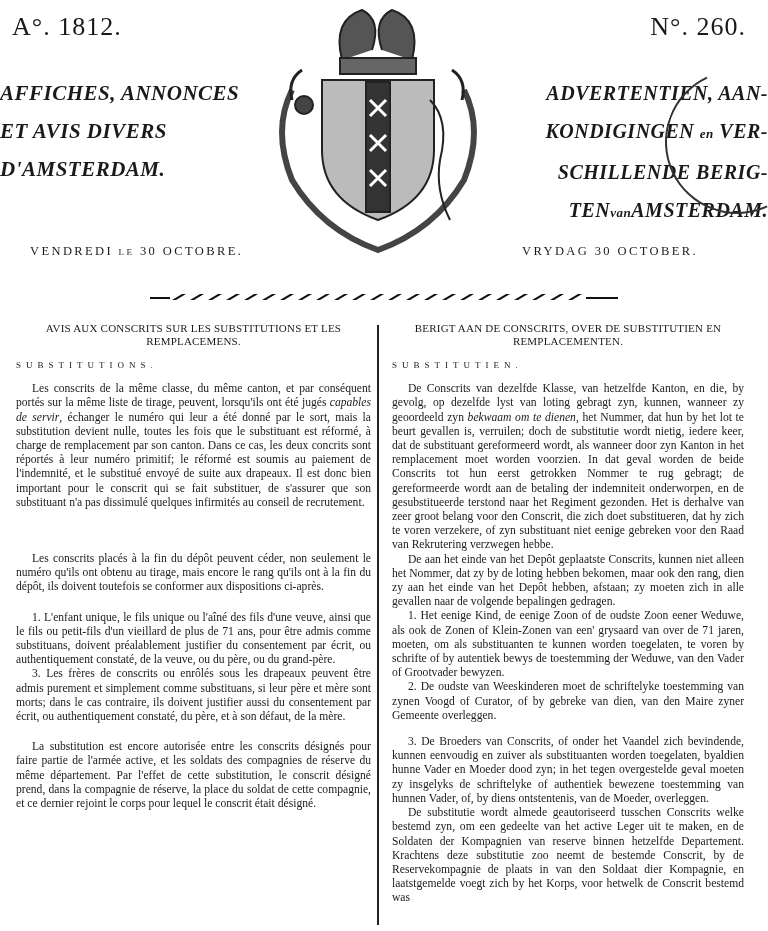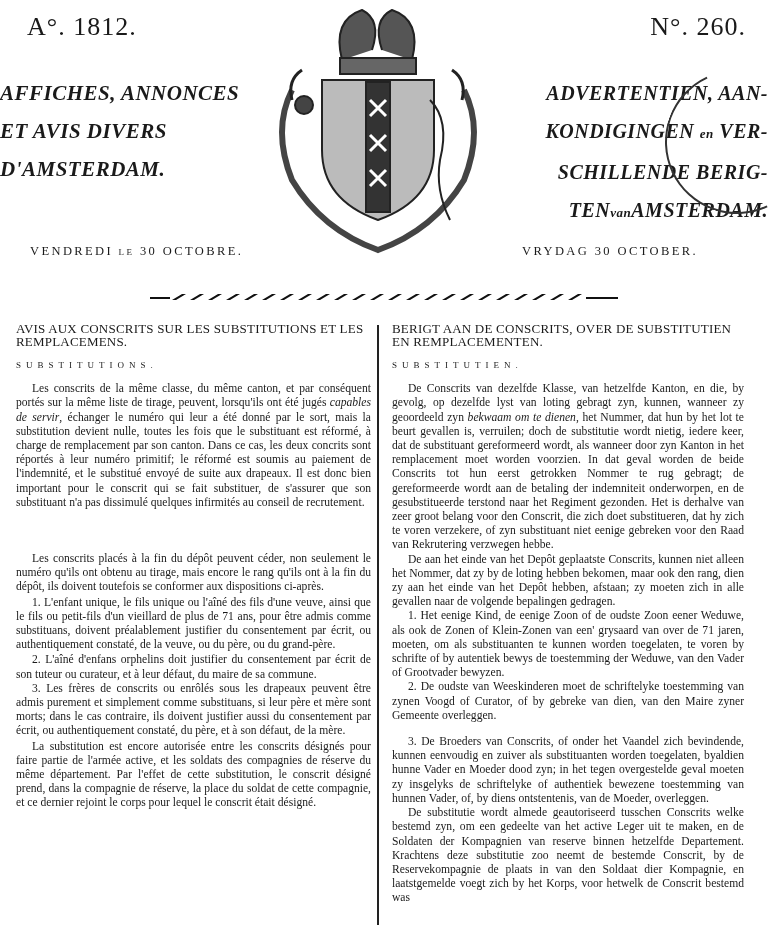--- a/index.html
+++ b/index.html
@@ -1,37 +1,37 @@
 <!DOCTYPE html>
 <html><head>
 <meta charset="utf-8">
 <style>
   html,body{margin:0;padding:0;background:#fff;}
   body{width:768px;height:931px;overflow:hidden;position:relative;font-family:"Liberation Serif","DejaVu Serif",serif;color:#1a1a1a;}
   .abs{position:absolute;}
-  .year{left:27px;top:12px;font-size:26px;letter-spacing:1px;}
+  .year{left:12px;top:12px;font-size:26px;letter-spacing:1px;}
   .number{right:22px;top:12px;font-size:26px;letter-spacing:1px;}
   .title-fr{left:0;top:74px;width:262px;text-align:left;font-style:italic;font-weight:bold;font-size:21px;line-height:38px;letter-spacing:0.5px;}
   .title-nl{left:494px;top:74px;width:274px;text-align:right;font-style:italic;font-weight:bold;font-size:20px;line-height:38px;letter-spacing:0.5px;white-space:nowrap;overflow:hidden;}
   .title-nl div{padding-left:12px;}
   .title-nl div:nth-child(1){padding-left:10px;}
   .title-nl small{font-size:13px;}
   .emblem{left:262px;top:0;width:232px;height:260px;}
   .date{top:244px;font-size:12.5px;letter-spacing:2.4px;font-variant:small-caps;}
   .date-fr{left:30px;}
   .date-nl{left:522px;}
   .divider{left:150px;top:288px;width:468px;height:10px;}
   .col-rule{left:377px;top:325px;width:2px;height:600px;background:#222;}
   .col{top:322px;width:355px;font-size:11.6px;line-height:14.2px;text-align:justify;}
   .col-left{left:16px;}
   .col-right{left:392px;width:352px;}
-  .head{text-align:left;font-size:13px;line-height:13px;text-transform:uppercase;letter-spacing:0.2px;}
+  .head{text-align:center;font-size:11px;line-height:13px;text-transform:uppercase;letter-spacing:0.2px;}
   .sub{text-align:left;font-size:9px;letter-spacing:5px;margin:10px 0 10px 0;text-transform:uppercase;}
   p{margin:0;text-indent:16px;}
-  .gap{margin-top:1px;}
+  .gap{margin-top:16px;}
   .gap2{margin-top:12px;}
   em{font-style:italic;}
   .stamp{left:665px;top:70px;width:140px;height:140px;border:2px solid #333;border-radius:50%;border-right-color:transparent;border-top-color:transparent;transform:rotate(20deg);}
 </style>
 </head>
 <body>
 
 <div class="abs year">A°. 1812.</div>
 <div class="abs number">N°. 260.</div>
 
@@ -81,21 +81,20 @@
 </div>
 
 <div class="abs col-rule"></div>
 
 <div class="abs col col-left">
   <div class="head">AVIS AUX CONSCRITS SUR LES SUBSTITUTIONS ET LES REMPLACEMENS.</div>
   <div class="sub">SUBSTITUTIONS.</div>
   <p><span>Les conscrits de la même classe, du même canton, et par conséquent portés sur la même liste de tirage, peuvent, lorsqu'ils ont été jugés </span><em>capables de servir</em><span>, échanger le numéro qui leur a été donné par le sort, mais la substitution devient nulle, toutes les fois que le substituant est réformé, à charge de remplacement par son canton. Dans ce cas, les deux concrits sont réportés à leur numéro primitif; le réformé est soumis au paiement de l'indemnité, et le substitué envoyé de suite aux drapeaux. Il est donc bien important pour le conscrit qui se fait substituer, de s'assurer que son substituant n'a pas dissimulé quelques infirmités au conseil de recrutement.</span></p>
   <p class="gap" style="margin-top:42px">Les conscrits placés à la fin du dépôt peuvent céder, non seulement le numéro qu'ils ont obtenu au tirage, mais encore le rang qu'ils ont à la fin du dépôt, ils doivent toutefois se conformer aux dispositions ci-après.</p>
   <p class="gap">1. L'enfant unique, le fils unique ou l'aîné des fils d'une veuve, ainsi que le fils ou petit-fils d'un vieillard de plus de 71 ans, pour être admis comme substituans, doivent préalablement justifier du consentement par écrit, ou authentiquement constaté, de la veuve, ou du père, ou du grand-père.</p>
-  <p class="gap">2. L'aîné d'enfans orphelins doit justifier du consentement par écrit de son tuteur ou curateur, et à leur défaut, du maire de sa commune.</p>
   <p>3. Les frères de conscrits ou enrôlés sous les drapeaux peuvent être admis purement et simplement comme substituans, si leur père et mère sont morts; dans le cas contraire, ils doivent justifier aussi du consentement par écrit, ou authentiquement constaté, du père, et à son défaut, de la mère.</p>
   <p class="gap">La substitution est encore autorisée entre les conscrits désignés pour faire partie de l'armée active, et les soldats des compagnies de réserve du même département. Par l'effet de cette substitution, le conscrit désigné prend, dans la compagnie de réserve, la place du soldat de cette compagnie, et ce dernier rejoint le corps pour lequel le conscrit était désigné.</p>
 </div>
 
 <div class="abs col col-right">
   <div class="head">BERIGT AAN DE CONSCRITS, OVER DE SUBSTITUTIEN EN REMPLACEMENTEN.</div>
   <div class="sub">SUBSTITUTIEN.</div>
   <p><span>De Conscrits van dezelfde Klasse, van hetzelfde Kanton, en die, by gevolg, op dezelfde lyst van loting gebragt zyn, kunnen, wanneer zy geoordeeld zyn </span><em>bekwaam om te dienen</em><span>, het Nummer, dat hun by het lot te beurt gevallen is, verruilen; doch de substitutie wordt nietig, iedere keer, dat de substituant gereformeerd wordt, als wanneer door zyn Kanton in het remplacement moet worden voorzien. In dat geval worden de beide Conscrits tot hun eerst getrokken Nommer te rug gebragt; de gereformeerde wordt aan de betaling der indemniteit onderworpen, en de gesubstitueerde terstond naar het Regiment gezonden. Het is derhalve van zeer groot belang voor den Conscrit, die zich doet substitueren, dat hy zich te voren verzekere, of zyn substituant niet eenige gebreken voor den Raad van Rekrutering verzwegen hebbe.</span></p>
   <p>De aan het einde van het Depôt geplaatste Conscrits, kunnen niet alleen het Nommer, dat zy by de loting hebben bekomen, maar ook den rang, dien zy aan het einde van het Depôt hebben, afstaan; zy moeten zich in alle gevallen naar de volgende bepalingen gedragen.</p>
   <p>1. Het eenige Kind, de eenige Zoon of de oudste Zoon eener Weduwe, als ook de Zonen of Klein-Zonen van een' grysaard van over de 71 jaren, moeten, om als substituanten te kunnen worden toegelaten, te voren by schrifte of by autentiek bewys de toestemming der Weduwe, van den Vader of Grootvader bewyzen.</p>

